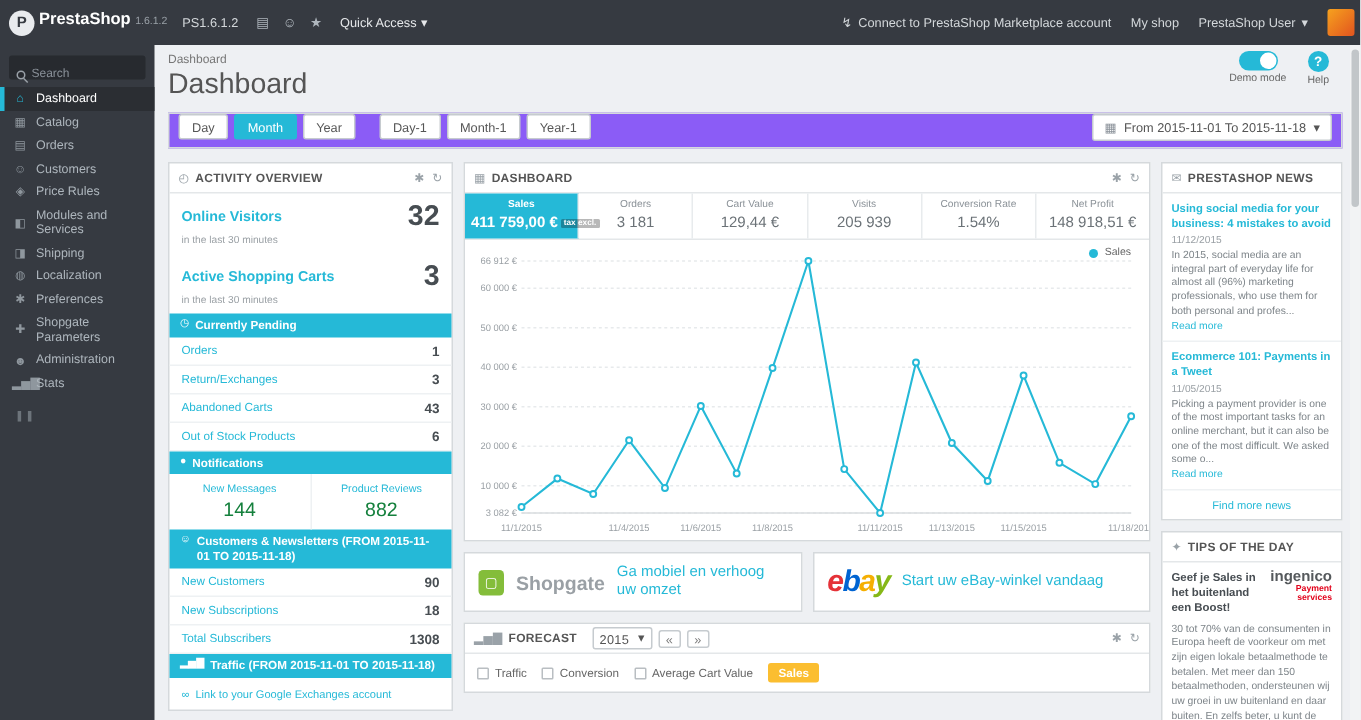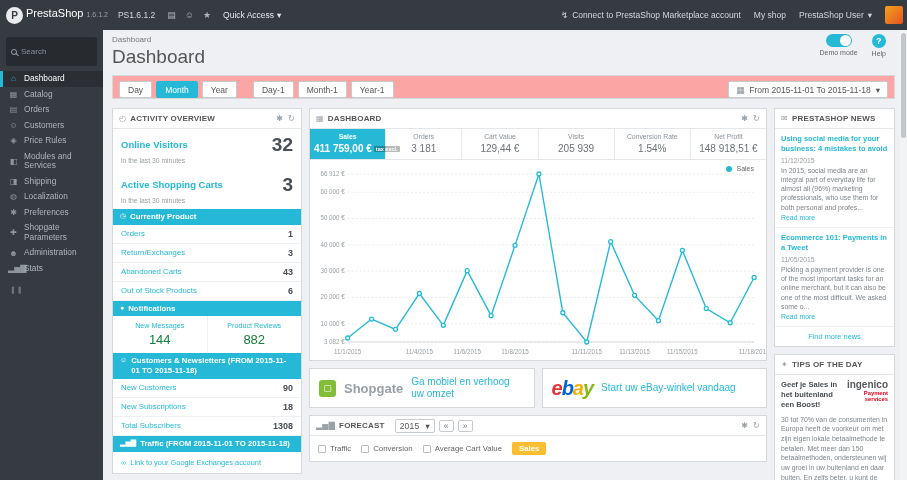--- a/index.html
+++ b/index.html
@@ -4,33 +4,33 @@
 <style>
   *{box-sizing:border-box;margin:0;padding:0}
   html,body{width:907px;height:480px;overflow:hidden}
   body{font-family:"Liberation Sans","DejaVu Sans",sans-serif;background:var(--page,#eef0f3);font-size:9px;color:#555}
   .screen{position:relative;width:907px;height:480px;overflow:hidden;background:var(--page,#eef0f3)}
 
   
   .topbar{position:absolute;top:0;left:0;width:100%;height:30px;background:var(--topbar,#363a41);display:flex;align-items:center;color:#fff;z-index:20;padding:0 4px 0 6px}
   .brand{display:flex;align-items:baseline;gap:3px;margin-right:10px}
   .brand-logo{width:17px;height:17px;border-radius:50%;background:#e9ebee;color:#363a41;font-weight:bold;font-size:10px;display:flex;align-items:center;justify-content:center;align-self:center}
-  .brand-name{font-size:11px;font-weight:normal;color:#fff}
+  .brand-name{font-size:11px;font-weight:bold;color:#fff}
   .brand-ver{font-size:7px;color:#9aa1a8}
   .shop-badge{font-size:8.5px;color:#d4d8db;margin-right:12px}
   .tb-icons{display:flex;gap:9px;margin-right:12px;color:#aeb5bc;font-size:9px}
   .tb-ico{cursor:pointer}
   .quick{font-size:8.5px;color:#e6e8ea;cursor:pointer;display:flex;gap:3px}
   .tb-right{margin-left:auto;display:flex;align-items:center;gap:13px;font-size:8.5px;color:#d4d8db}
   .tb-link{display:flex;align-items:center;gap:4px;cursor:pointer}
   .avatar{width:18px;height:18px;background:linear-gradient(135deg,#f6a21e,#e2541f);border-radius:2px;cursor:pointer}
 
   
   .sidebar{position:absolute;top:30px;bottom:0;left:0;width:103px;background:var(--sidebar,#363a41);z-index:10}
-  .search-box{margin:7px 6px 5px;display:flex;align-items:center;gap:4px;background:#272a2f;border-radius:2px;height:29px;padding:0 5px}
+  .search-box{margin:7px 6px 5px;display:flex;align-items:flex-end;gap:4px;background:#272a2f;border-radius:2px;height:16px;padding:0 5px}
   .i-search{width:6px;height:6px;border:1.2px solid #9aa1a8;border-radius:50%;position:relative;flex:none}
   .i-search::after{content:"";position:absolute;width:4px;height:1.2px;background:#9aa1a8;transform:rotate(45deg);right:-3px;bottom:-2px}
   .search-box input{background:transparent;border:0;outline:none;color:#cfd3d7;font-size:8px;width:72px;font-family:inherit}
   .search-box input::placeholder{color:#8a9199}
   .menu{list-style:none;margin-top:2px}
   .menu li{display:flex;align-items:center;gap:5px;padding:3px 6px 3px 8px;font-size:8.3px;color:#aeb6bd;cursor:pointer;line-height:1.15}
   .menu li.active{background:#2b2e33;color:#fff;border-left:3px solid var(--accent,#25b9d7);padding-left:5px}
   .mi{width:11px;text-align:center;font-size:8px;flex:none;color:#8f979e}
   .menu li.active .mi{color:var(--accent,#25b9d7)}
   .collapse{margin:10px 0 0 10px;color:#6d747b;font-size:7px;letter-spacing:1px;cursor:pointer}
@@ -39,21 +39,21 @@
   .main{position:absolute;top:30px;left:103px;right:7px;bottom:0;padding:3px 5px 0 9px;overflow:hidden}
   .crumb{font-size:8px;color:#777;padding-top:2px}
   .page-title{font-size:19px;font-weight:400;color:#555;margin:2px 0 4px}
   .head-right{position:absolute;top:4px;right:14px;display:flex;gap:14px;text-align:center}
   .hr-item{display:flex;flex-direction:column;align-items:center;gap:2px;cursor:pointer}
   .toggle{width:26px;height:13px;border-radius:7px;background:var(--accent,#25b9d7);position:relative}
   .toggle::after{content:"";position:absolute;right:1px;top:1px;width:11px;height:11px;border-radius:50%;background:#fff}
   .help-circle{width:14px;height:14px;border-radius:50%;background:var(--accent,#25b9d7);color:#fff;font-size:9px;font-weight:bold;display:flex;align-items:center;justify-content:center}
   .tiny-lab{font-size:7px;color:#666}
 
-  .filter-bar{margin-top:7px;background:#fca5a5;border:1px solid #d5d9dc;height:24px;display:flex;align-items:flex-end;padding:0 6px;gap:4px}
+  .filter-bar{margin-top:7px;background:#8b5cf6;border:1px solid #d5d9dc;height:24px;display:flex;align-items:flex-start;padding:0 6px;gap:4px}
   .fbtn{border:1px solid #c6cbcf;background:#fff;color:#555;font-size:8.5px;padding:2.5px 8px;border-radius:2px;cursor:pointer}
   .fbtn.active{background:var(--accent,#25b9d7);border-color:var(--accent,#25b9d7);color:#fff}
   .fgap{width:8px}
   .daterange{margin-left:auto;border:1px solid #c6cbcf;border-radius:2px;background:#fff;display:flex;align-items:center;gap:5px;padding:2.5px 7px;font-size:8.5px;color:#555;cursor:pointer}
   .daterange .cal{color:#8a9199}
 
   .columns{display:flex;gap:7px;margin-top:9px;align-items:flex-start}
   .col-left{width:190px;flex:none}
   .col-center{flex:1;min-width:0}
   .col-right{width:121px;flex:none}
@@ -273,21 +273,21 @@
         </div>
         <div class="act-sub">in the last 30 minutes</div>
         <div class="act-big">
           <span class="lbl">Active Shopping Carts</span>
           <span class="val">3</span>
         </div>
         <div class="act-sub">in the last 30 minutes</div>
 
         <div class="blue-h">
           <span class="bi">◷</span>
-          <span>Currently Product</span>
+          <span>Currently Pending</span>
         </div>
         <div class="act-row">
           <span class="l">Orders</span>
           <span class="v">1</span>
         </div>
         <div class="act-row">
           <span class="l">Return/Exchanges</span>
           <span class="v">3</span>
         </div>
         <div class="act-row">

